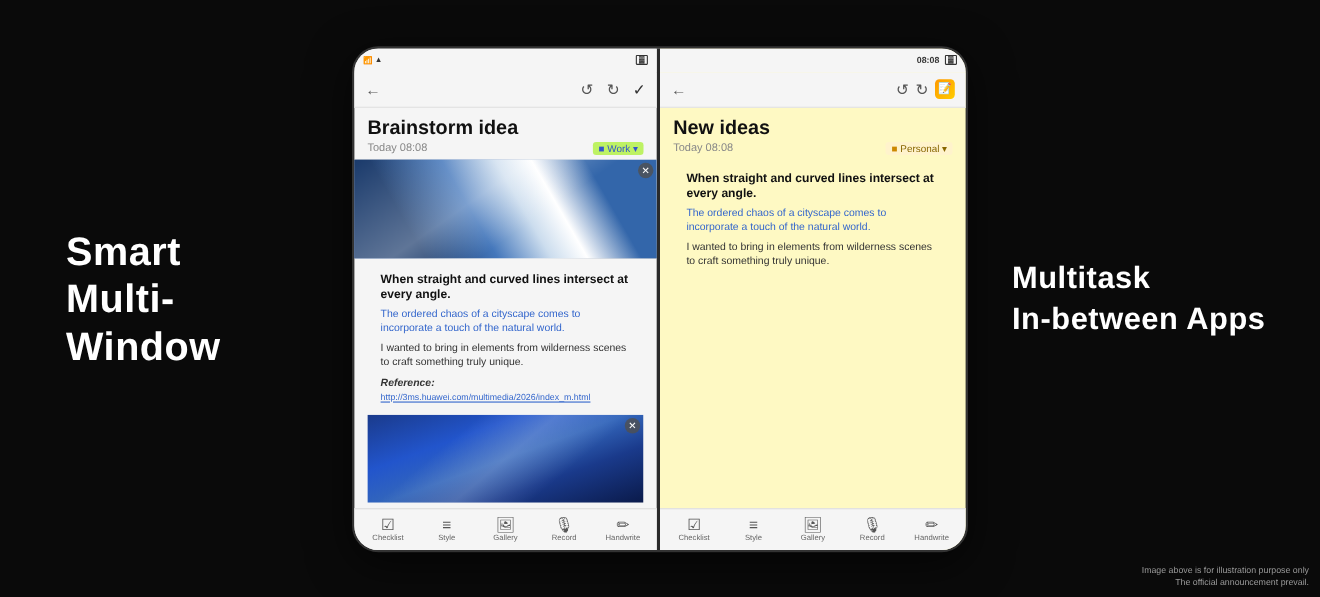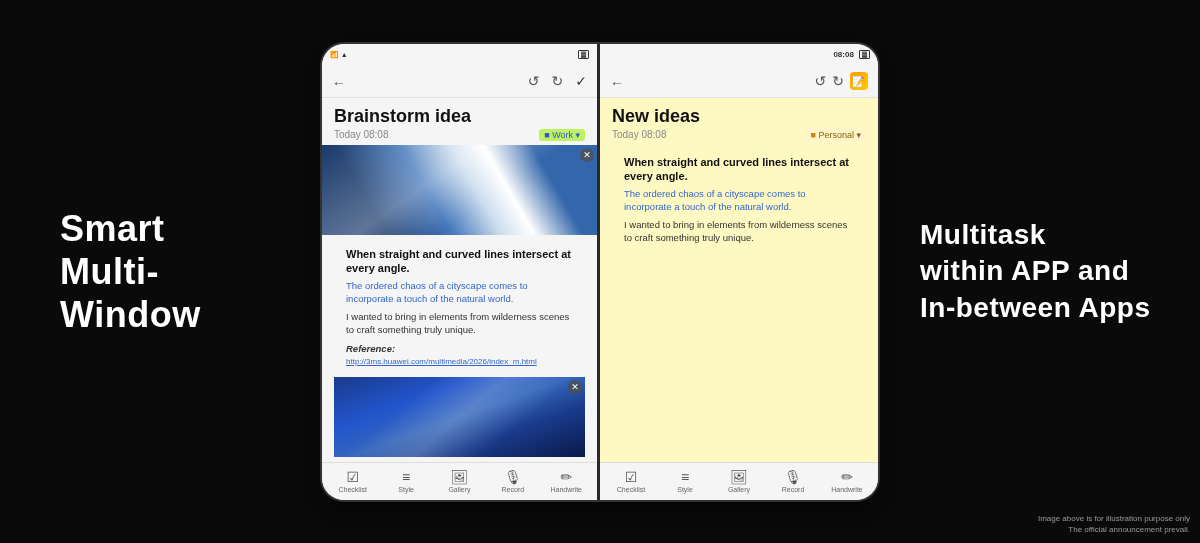--- a/index.html
+++ b/index.html
@@ -505,21 +505,20 @@
           </div>
         </div>
 
       </div>
 
     </div>
   </div>
 
   <div class="right-text">
     <div>Multitask</div>
-    <div>within APP and</div>
     <div>In-between Apps</div>
   </div>
 
   <div class="disclaimer">
     <div class="disclaimer-text">Image above is for illustration purpose only</div>
     <div class="disclaimer-text">The official announcement prevail.</div>
   </div>
 
 </div>
 

